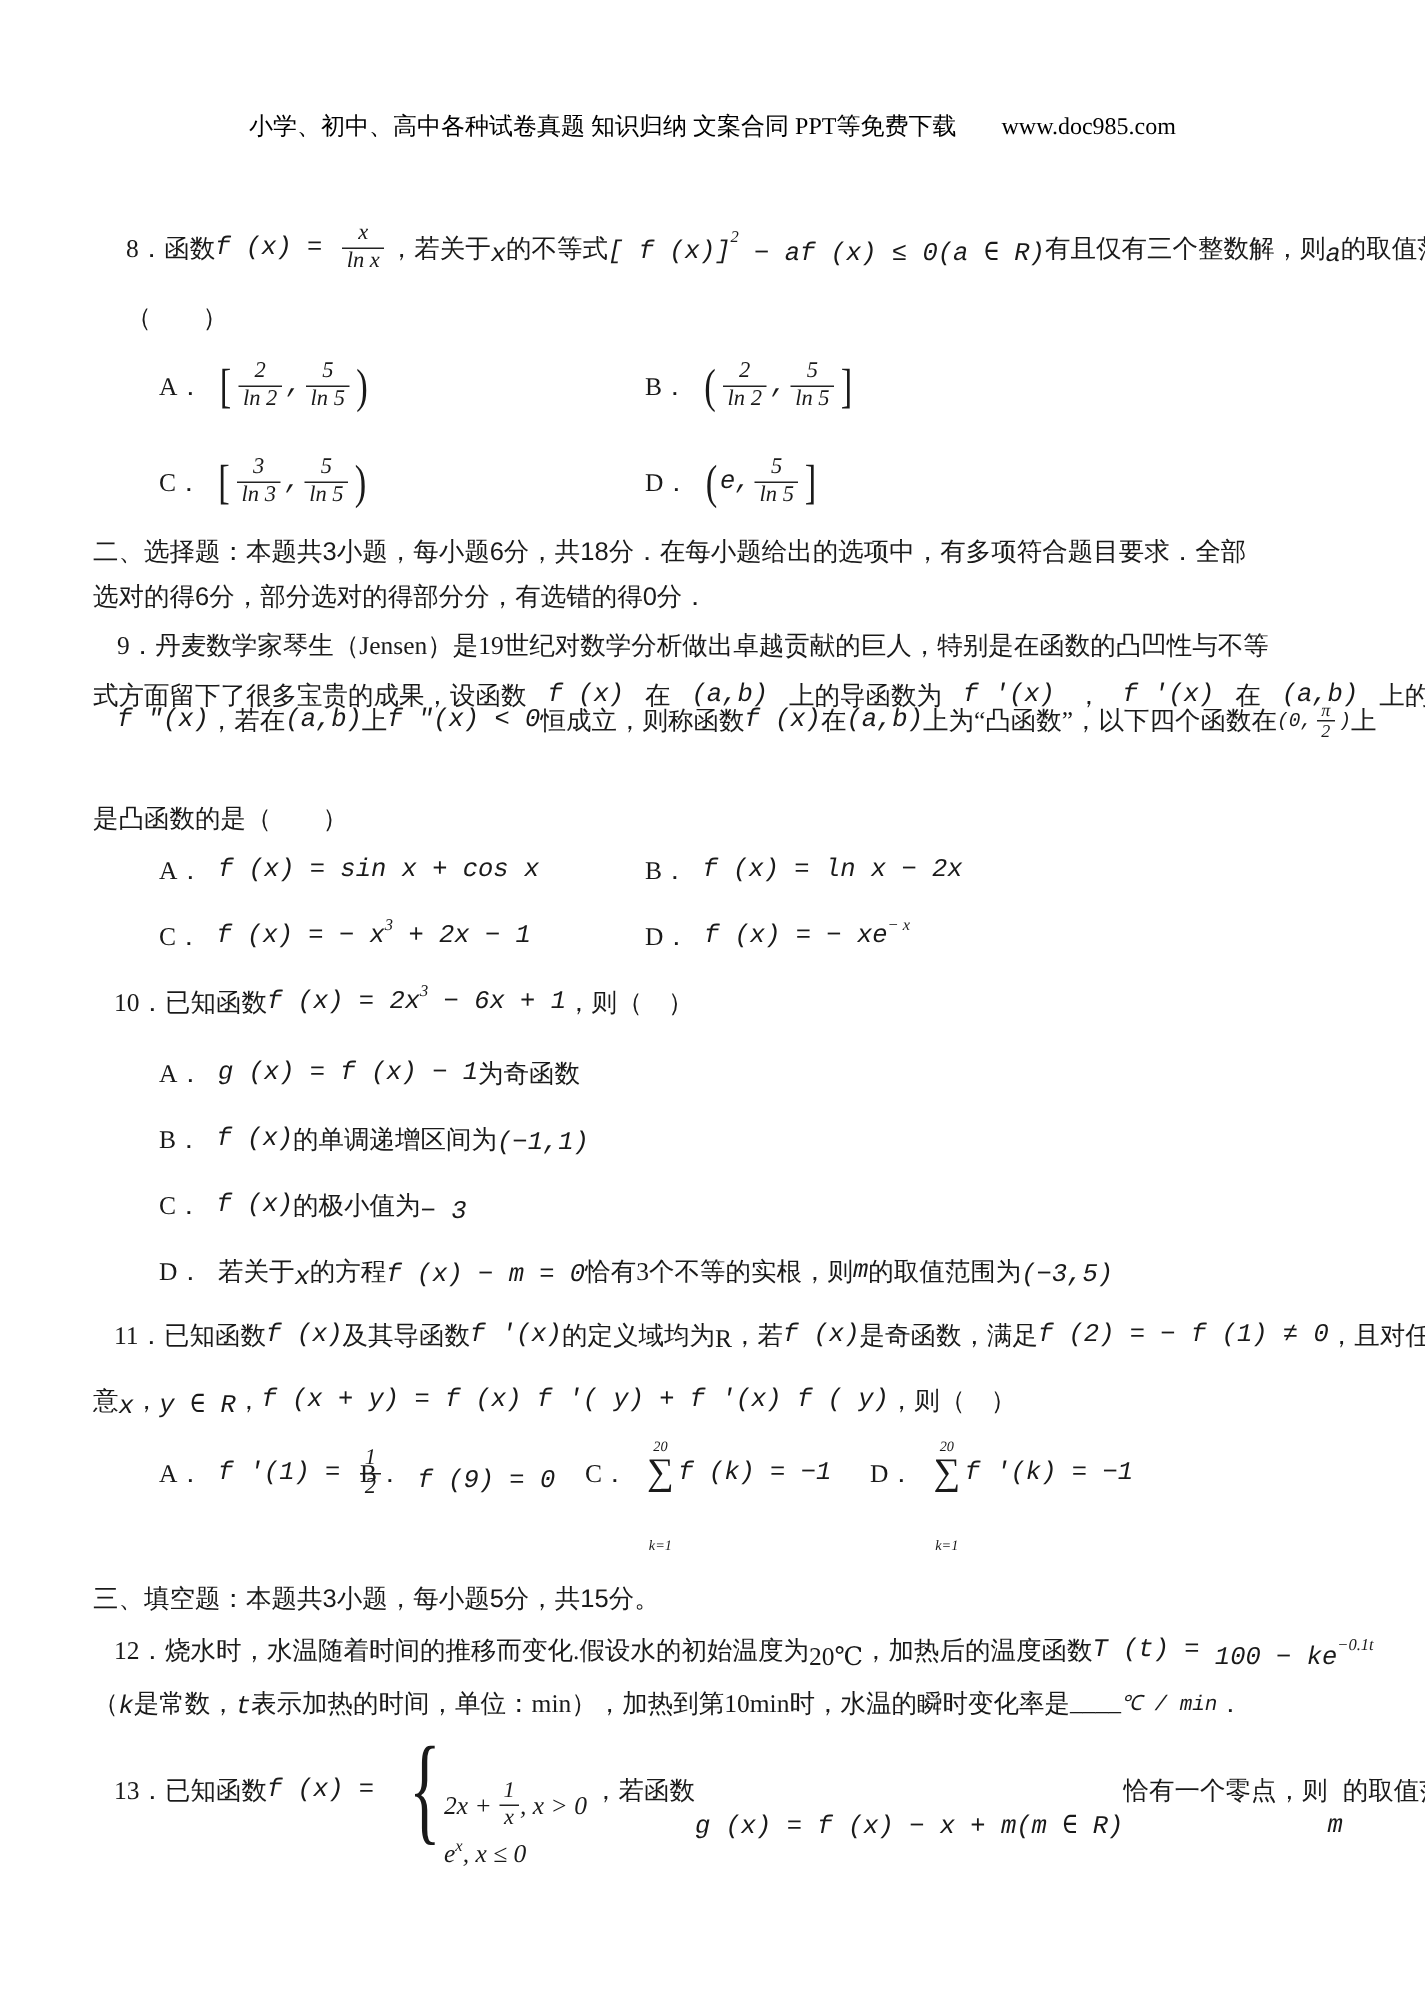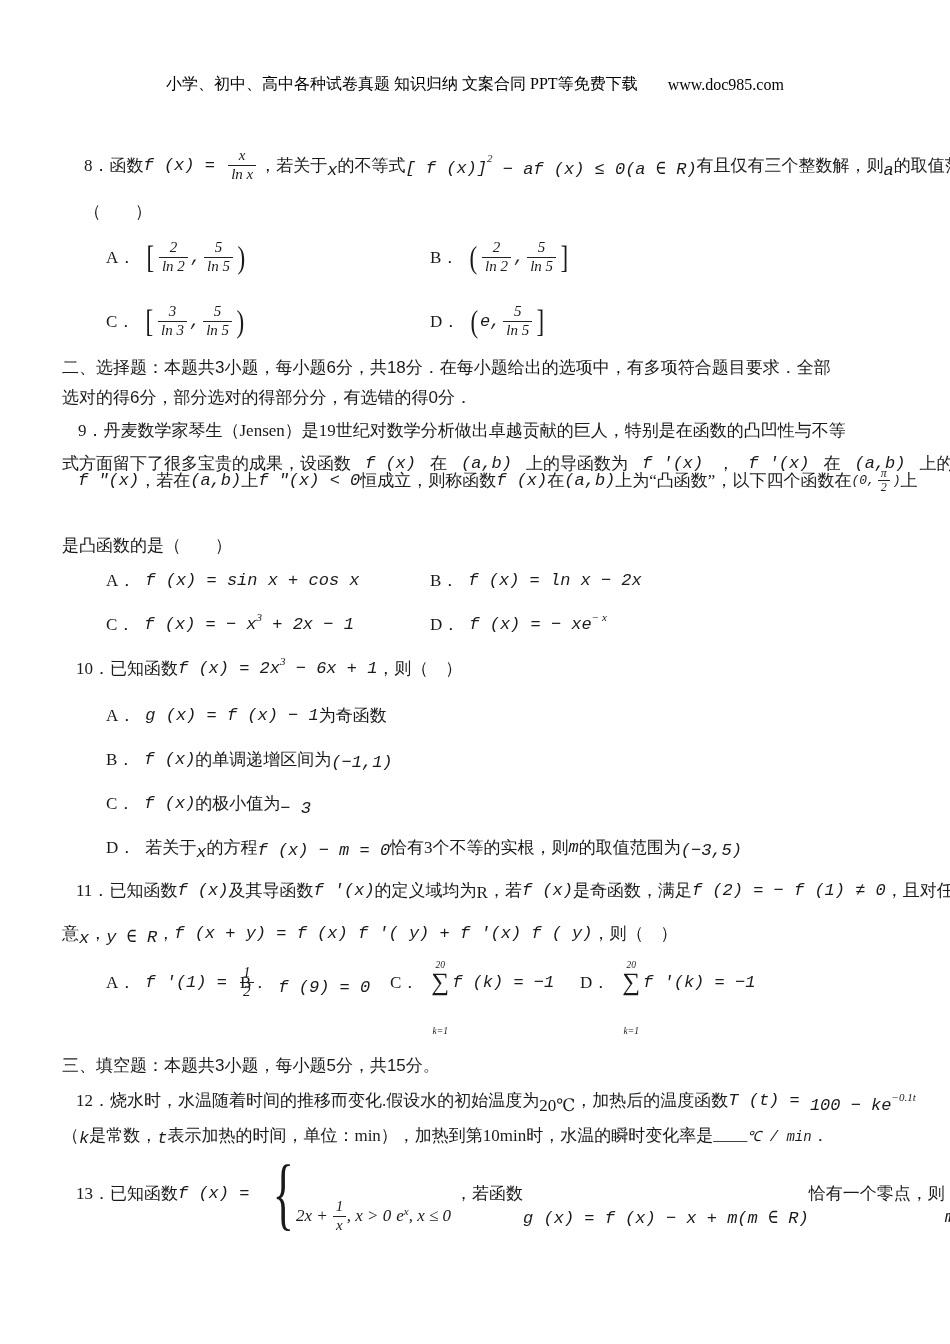--- a/index.html
+++ b/index.html
@@ -14,21 +14,21 @@
         font-size:15px;font-style:italic;margin:0 3px;}
   .frac .fr-d{border-top:1.2px solid #222;padding:0 3px;}
   .frac.small{font-size:12px;line-height:1.05;}
   .br{font-size:32px;font-weight:300;line-height:1;transform:scaleX(0.72);font-style:normal;}
   .sum{display:inline-flex;flex-direction:column;align-items:center;line-height:1;margin:0 3px;}
   .sum .lim{font-size:9.5px;font-style:italic;margin-top:33px;}
   .sum .sg{font-size:25px;line-height:0.95;font-style:normal;}
   .cases{display:inline-flex;align-items:center;margin:0 4px;}
   .brace{font-size:80px;font-weight:300;line-height:0.75;transform:scaleX(0.55);
          font-style:normal;margin-right:-6px;}
-  .rows{display:inline-flex;flex-direction:row;gap:5px;margin-top:46px;}
+  .rows{display:inline-flex;flex-direction:column;gap:5px;margin-top:46px;}
   .crow{display:flex;align-items:center;white-space:pre;font-style:italic;}
   .bsans{font-family:"Liberation Sans","DejaVu Sans",sans-serif;font-weight:400;}
   .drop{position:relative;top:5px;}
   .drop2{position:relative;top:3px;}
   .dropbig{position:relative;top:24px;}
   .center{left:0;right:0;justify-content:center;}
   .header-line{color:#000000;font-size:16px;margin-top:12px;}
   .part2{font-size:20px;}
 </style>
 </head>

